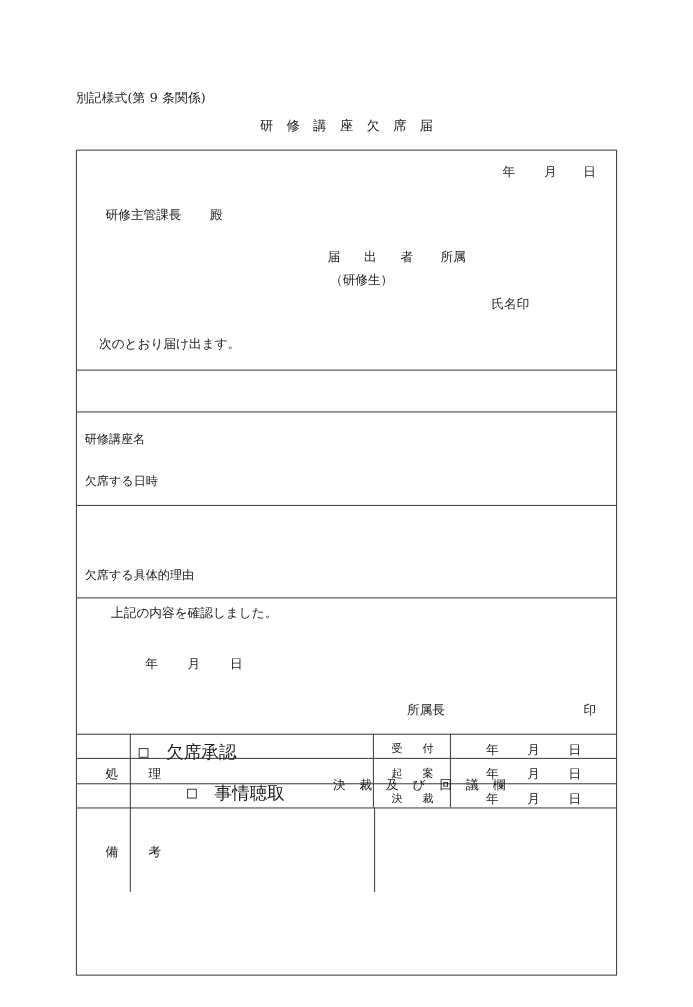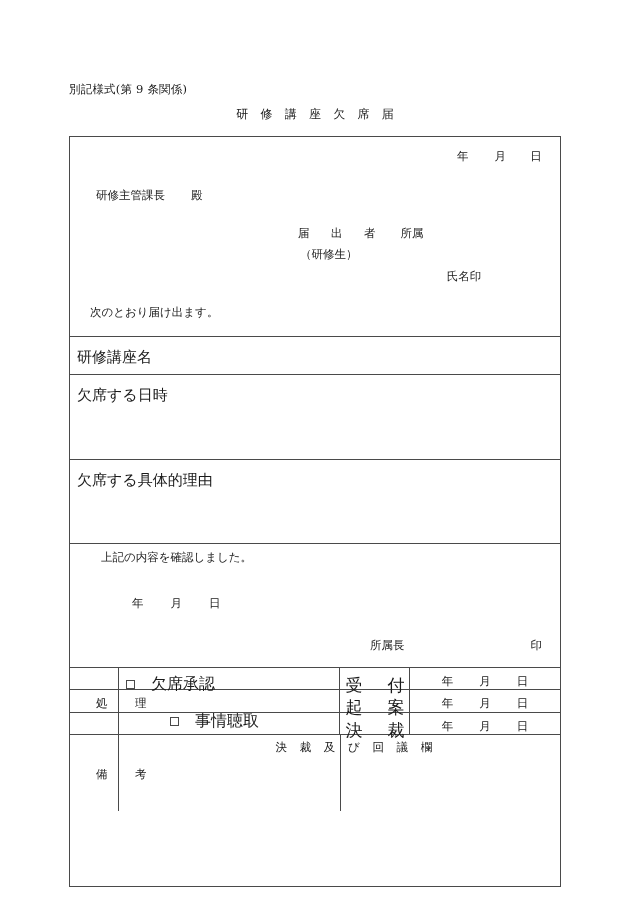--- a/index.html
+++ b/index.html
@@ -123,22 +123,23 @@
     left: 20px;
     top: 168px;
     font-size: 11.5px;
     white-space: nowrap;
   }
 
   
   .row-label {
     position: absolute;
     left: 7px;
-    font-size: 15px;
-    white-space: nowrap;
+    font-size: 11px;
+    white-space: nowrap;
+    margin-top: 44px;
   }
 
   
   .confirm-text {
     position: absolute;
     left: 7px;
     top: 413px;
     font-size: 11.5px;
     white-space: nowrap;
     margin-left: 24px;
@@ -183,46 +184,46 @@
     width: 9px;
     height: 9px;
     border: 1px solid #4a4a4a;
     box-sizing: border-box;
     margin-right: 16px;
     vertical-align: 0px;
   }
 
   .approval-label {
     position: absolute;
-    font-size: 17px;
+    font-size: 10px;
     white-space: nowrap;
     letter-spacing: 4px;
     text-indent: 4px;
     text-align: center;
     width: 70px;
   }
   .approval-date {
     position: absolute;
     font-size: 11.5px;
     white-space: nowrap;
     text-align: center;
     width: 152px;
   }
   .approval-date .sp { display: inline-block; width: 26px; }
 
   .kessai-ran {
     position: absolute;
     left: 271px;
     top: 706px;
     width: 220px;
+    text-align: center;
     font-size: 11.5px;
     letter-spacing: 4.5px;
     text-indent: 4.5px;
     white-space: nowrap;
-    margin-top: 34px;
   }
 </style>
 </head>
 <body>
 
 <div class="page">
 
   <div class="form-code">別記様式(第 9 条関係)</div>
   <div class="doc-title">研 修 講 座 欠 席 届</div>
 

